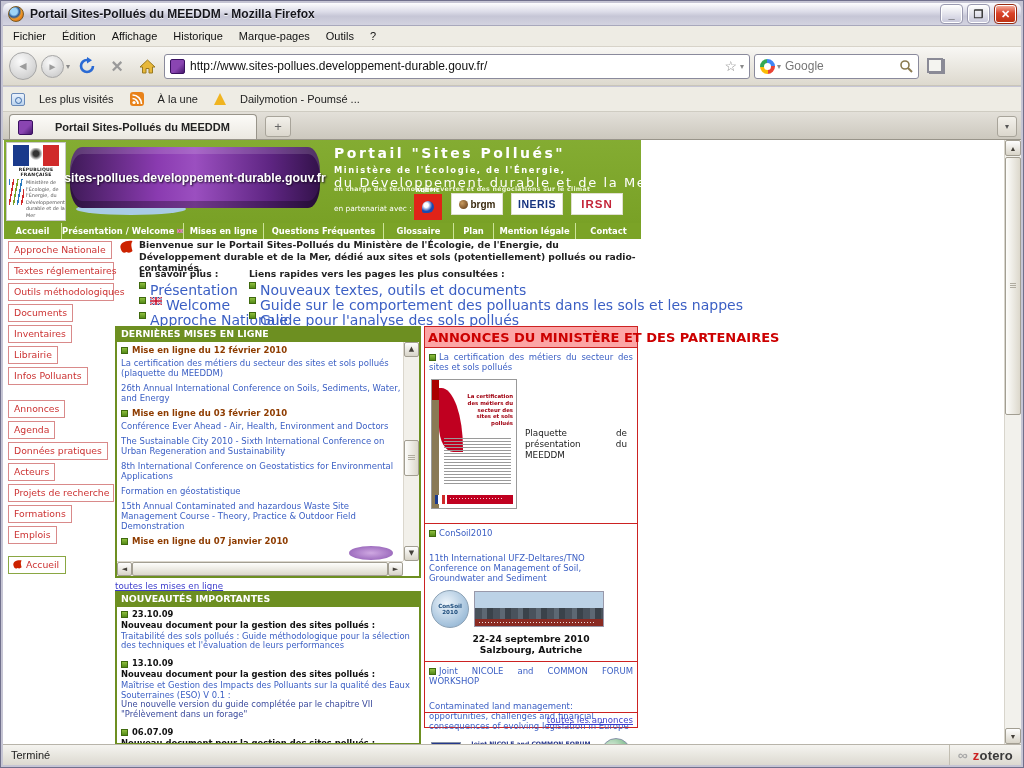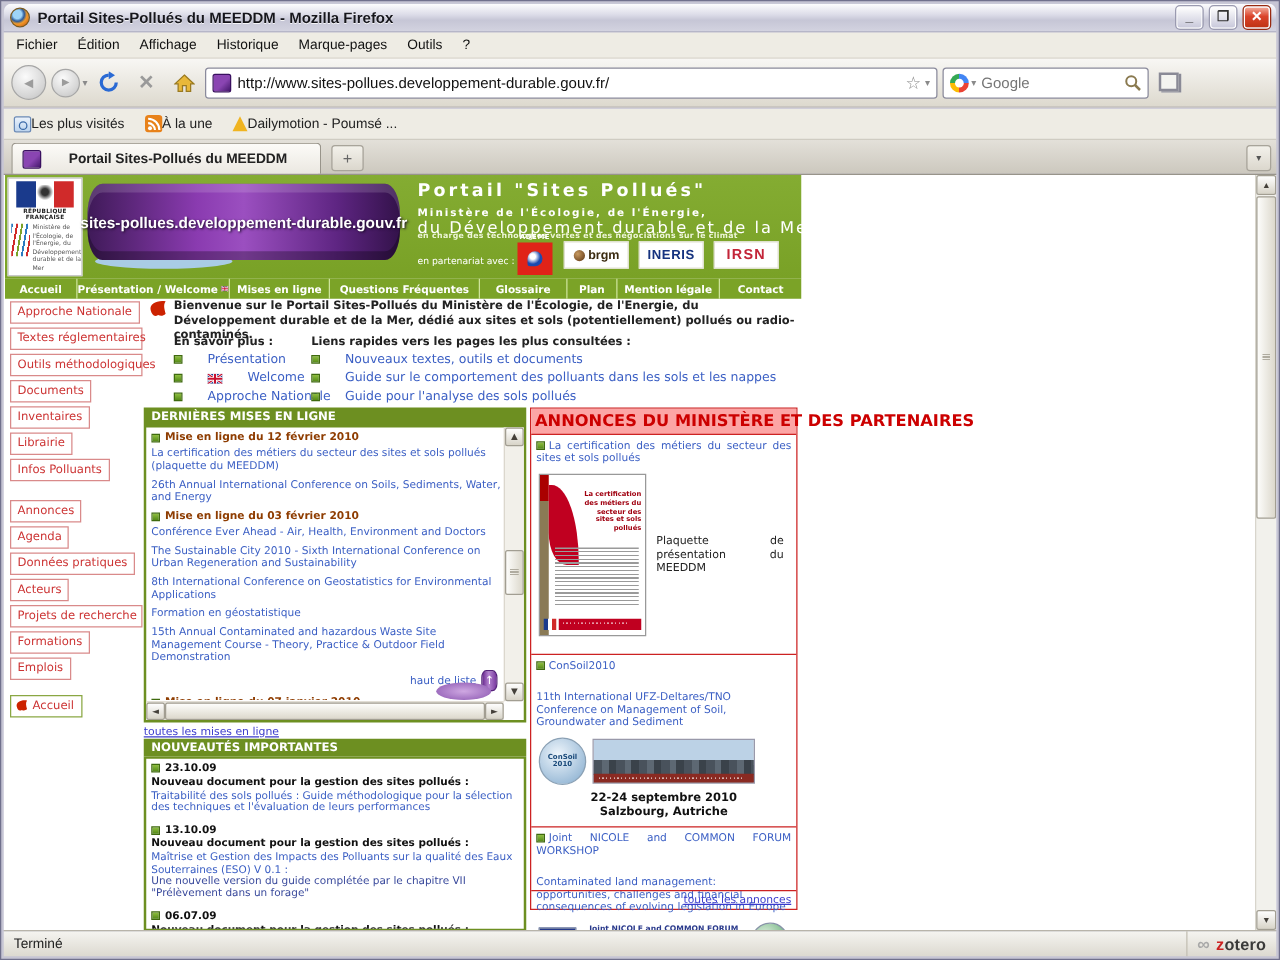--- a/index.html
+++ b/index.html
@@ -33,21 +33,21 @@
 .star-glyph{color:#8a8a8a;font-size:14px}
 .searchbox{width:165px;height:25px;background:#fff;border:1px solid #8a8a9c;border-radius:3px;display:flex;align-items:center;padding:0 5px;gap:4px;flex:none}
 .glogo{width:15px;height:15px;border-radius:50%;background:conic-gradient(#4285f4 0 25%,#ea4335 25% 50%,#fbbc05 50% 75%,#34a853 75% 100%);position:relative;flex:none}
 .glogo::after{content:"";position:absolute;inset:4px;background:#fff;border-radius:50%}
 .searchbox input{flex:1;min-width:10px;border:none;outline:none;font-size:12px;color:#9c9c9c;font-family:"Liberation Sans",sans-serif}
 .pages-icon{width:18px;height:16px;position:relative}
 .pages-icon::before,.pages-icon::after{content:"";position:absolute;width:12px;height:11px;border:2px solid #8a8a96;background:#f4f4f0}
 .pages-icon::before{right:0;bottom:0}.pages-icon::after{left:0;top:0}
 
 .bookbar{position:absolute;left:2px;right:2px;top:86px;height:25px;background:#eeece4;border-bottom:1px solid #cfccc2;display:flex;align-items:center;padding:0 8px;gap:16px;font-size:11px;color:#222}
-.bm{display:flex;align-items:center;gap:0}
+.bm{display:flex;align-items:center;gap:14px}
 .bm-ico1{width:14px;height:13px;border:1px solid #6a8ab8;border-radius:2px;background:linear-gradient(#eaf2fc,#bcd4ee);position:relative}
 .bm-ico1::after{content:"";position:absolute;left:3px;top:3px;width:5px;height:5px;border:1.5px solid #3a6aa8;border-radius:50%}
 .bm-ico3{width:0;height:0;border-left:6px solid transparent;border-right:6px solid transparent;border-bottom:12px solid #f0b420}
 
 .tabbar{position:absolute;left:2px;right:2px;top:111px;height:28px;background:linear-gradient(#e3e0d9,#ccc8be);border-bottom:1px solid #98948a}
 .tab{position:absolute;left:6px;bottom:0;width:248px;height:25px;background:linear-gradient(#fcfbf8,#ebe8e1);border:1px solid #98948a;border-bottom:none;border-radius:4px 4px 0 0;display:flex;align-items:center;padding:0 8px;gap:22px;font-size:11px;font-weight:bold;color:#222}
 .newtab{position:absolute;left:262px;bottom:2px;width:26px;height:21px;border:1px solid #a8a49a;border-radius:3px;background:linear-gradient(#f3f1eb,#dbd7cd);display:flex;align-items:center;justify-content:center;color:#666;font-size:13px}
 .tablist{position:absolute;right:4px;bottom:2px;width:20px;height:21px;border:1px solid #a8a49a;border-radius:3px;background:linear-gradient(#f3f1eb,#dbd7cd);display:flex;align-items:center;justify-content:center;color:#555;font-size:8px}
 
 
@@ -104,21 +104,21 @@
 .sidebar{position:absolute;left:3px;top:101px;width:110px}
 .sitem{display:block;width:max-content;max-width:106px;padding:2px 5px 3px;border:1px solid #d98a8a;color:#c33;font-size:9.3px;margin:0 0 3px 2px;background:#fff;white-space:nowrap}
 .gap{height:12px}
 .shome{margin:12px 0 0 2px;border:1px solid #8aa743;display:flex;align-items:center;gap:3px;width:max-content;padding:2px 6px 3px 3px;color:#c33;font-size:9.3px;background:#fff}
 
 
 .leaf{display:inline-block}
 .wicon{position:absolute;left:115px;top:99px}
 .wtext{position:absolute;left:136px;top:99px;width:502px;font-size:9.2px;font-weight:bold;color:#222;line-height:11.5px}
 .collabel{position:absolute;font-size:9.2px;font-weight:bold;color:#222}
-.linkrow{position:absolute;display:flex;align-items:center;gap:20px;font-size:10px;white-space:nowrap}
+.linkrow{position:absolute;display:flex;align-items:flex-start;gap:4px;font-size:14px;white-space:nowrap}
 .gb{width:7px;height:7px;background:linear-gradient(#8fbf3f,#548a18);border:1px solid #3f6a0e;flex:none}
 a.sl,.sl{color:#3b5fc4;text-decoration:none;cursor:pointer}
 
 
 .sechead{position:absolute;left:112px;width:306px;height:14px;background:#6d8f21;color:#fff;font-weight:bold;font-size:9.4px;padding:2px 0 0 6px}
 .du-box{position:absolute;left:112px;top:200px;width:306px;height:238px;border:2px solid #6d8f21;background:#fff}
 .du-inner{position:absolute;left:4px;top:3px;width:281px;bottom:16px;overflow:hidden;font-size:8.5px;line-height:10px;color:#222}
 .blk{margin-bottom:4px}
 .du-date{color:#8e3c00;font-weight:bold;display:flex;gap:4px;align-items:center;margin-bottom:3px}
 .du-link{color:#3b5fc4;margin-bottom:5px;cursor:pointer}
@@ -411,24 +411,20 @@
           <div class="du-link blk">26th Annual International Conference on Soils, Sediments, Water, and Energy</div>
           <div class="du-date">
               <span class="gb"></span>
               <span>Mise en ligne du 03 février 2010</span>
             </div>
           <div class="du-link">Conférence Ever Ahead - Air, Health, Environment and Doctors</div>
           <div class="du-link">The Sustainable City 2010 - Sixth International Conference on Urban Regeneration and Sustainability</div>
           <div class="du-link">8th International Conference on Geostatistics for Environmental Applications</div>
           <div class="du-link">Formation en géostatistique</div>
           <div class="du-link">15th Annual Contaminated and hazardous Waste Site Management Course - Theory, Practice &amp; Outdoor Field Demonstration</div>
-          <div class="haut">
-              <span class="sl">haut de liste</span>
-              <span class="barrelico">↑</span>
-            </div>
           <div class="du-date">
               <span class="gb"></span>
               <span>Mise en ligne du 07 janvier 2010</span>
             </div>
 
         </div>
         <div class="blob"></div>
         <div class="du-vs">
           <span class="sbtn up">▲</span>
           <span class="thumb"></span>

